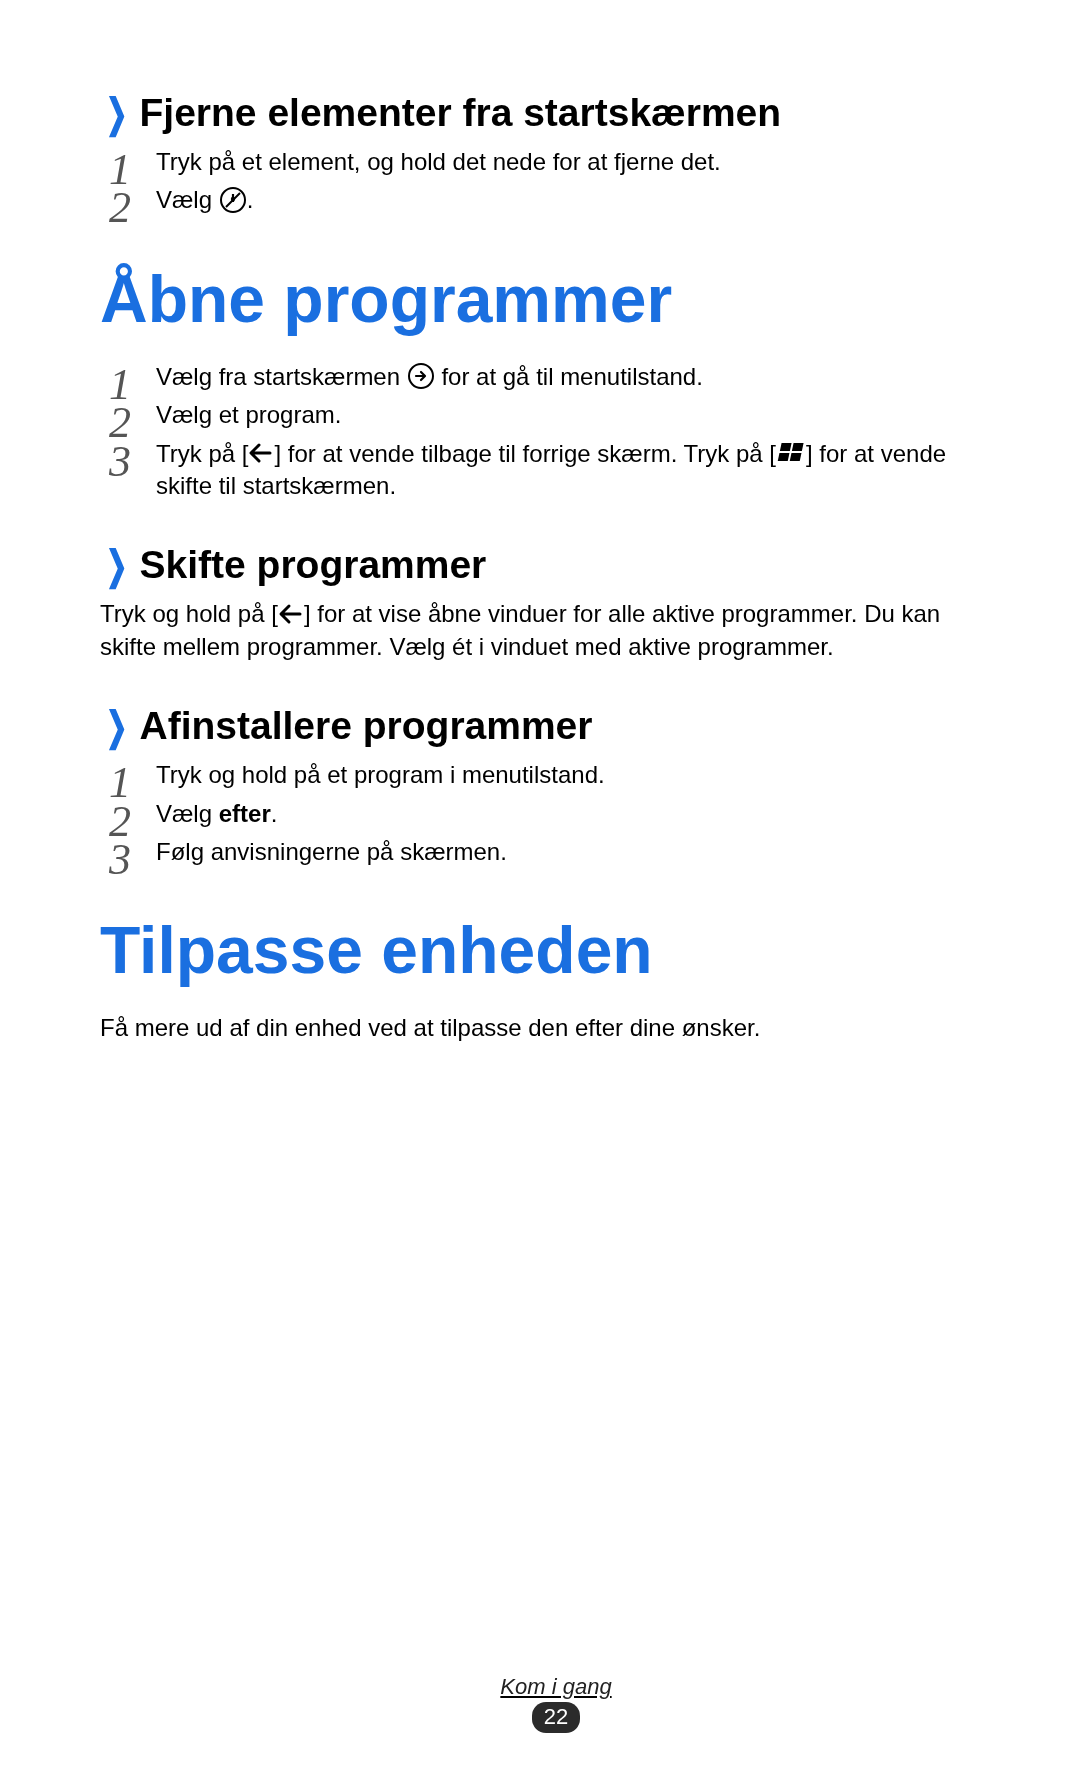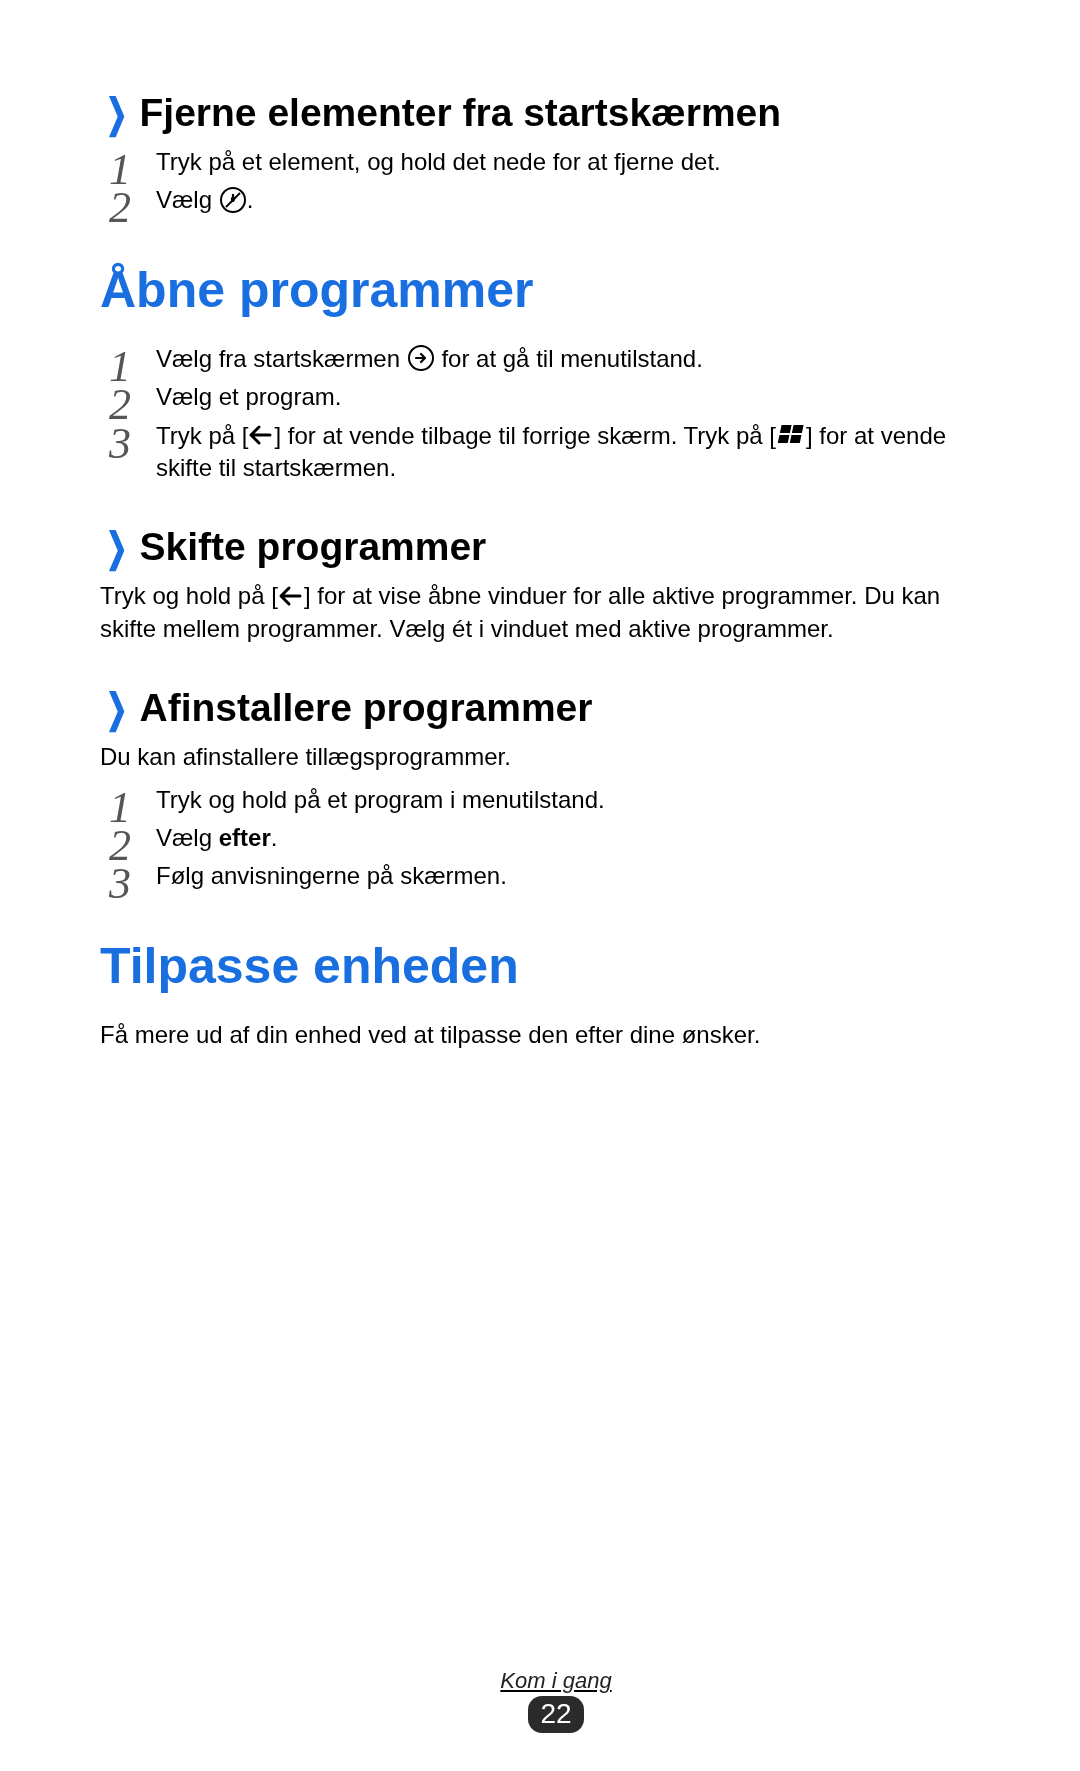--- a/index.html
+++ b/index.html
@@ -26,21 +26,21 @@
     color: #1a6fe0;
     font-weight: 900;
     font-size: 40px;
     display: inline-block;
     transform: scaleX(0.65);
     margin-right: 2px;
   }
   .main-heading {
     color: #1a6fe0;
     font-weight: 700;
-    font-size: 50px;
+    font-size: 66px;
     margin-top: 44px;
     margin-bottom: 24px;
   }
   .list {
     list-style: none;
     counter-reset: step;
   }
   .list li {
     counter-increment: step;
     position: relative;
@@ -84,21 +84,21 @@
   .footer-label {
     font-style: italic;
     font-size: 22px;
     color: #222;
     margin-bottom: 2px;
   }
   .page-badge {
     display: inline-block;
     background: #2b2b2b;
     color: #fff;
-    font-size: 28px;
+    font-size: 22px;
     line-height: 1;
     padding: 4px 12px 5px;
     border-radius: 14px;
   }
   .section-gap-top { margin-top: 40px; }
   .bold { font-weight: 700; }
 </style>
 </head>
 <body>
 
@@ -164,21 +164,20 @@
       <svg width="26" height="22" viewBox="0 0 26 22">
         <path d="M4 11 H22 M11 3 L3 11 L11 19" fill="none" stroke="#000" stroke-width="3" stroke-linecap="round" stroke-linejoin="round"></path>
       </svg>
     </span><span>] for at vise åbne vinduer for alle aktive programmer. Du kan skifte mellem programmer. Vælg ét i vinduet med aktive programmer.</span>
   </p>
 
   <div class="sub-heading section-gap-top">
     <span class="chev">❯</span>
     <span>Afinstallere programmer</span>
   </div>
-  <p class="body-text">Du kan afinstallere tillægsprogrammer.</p>
   <ol class="list" style="margin-top:10px;">
     <li>
       <span>Tryk og hold på et program i menutilstand.</span>
     </li>
     <li>
       <span>Vælg </span><span class="bold">efter</span><span>.</span>
     </li>
     <li>
       <span>Følg anvisningerne på skærmen.</span>
     </li>

